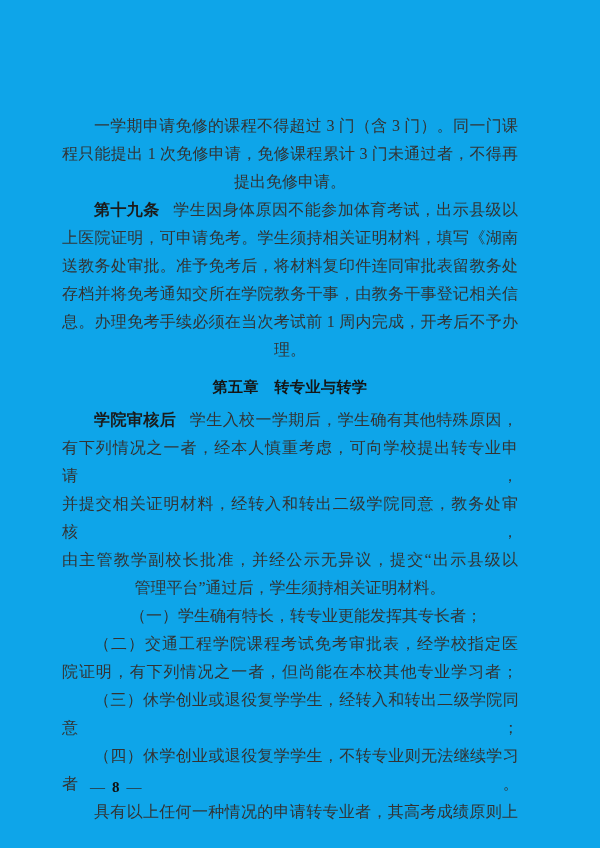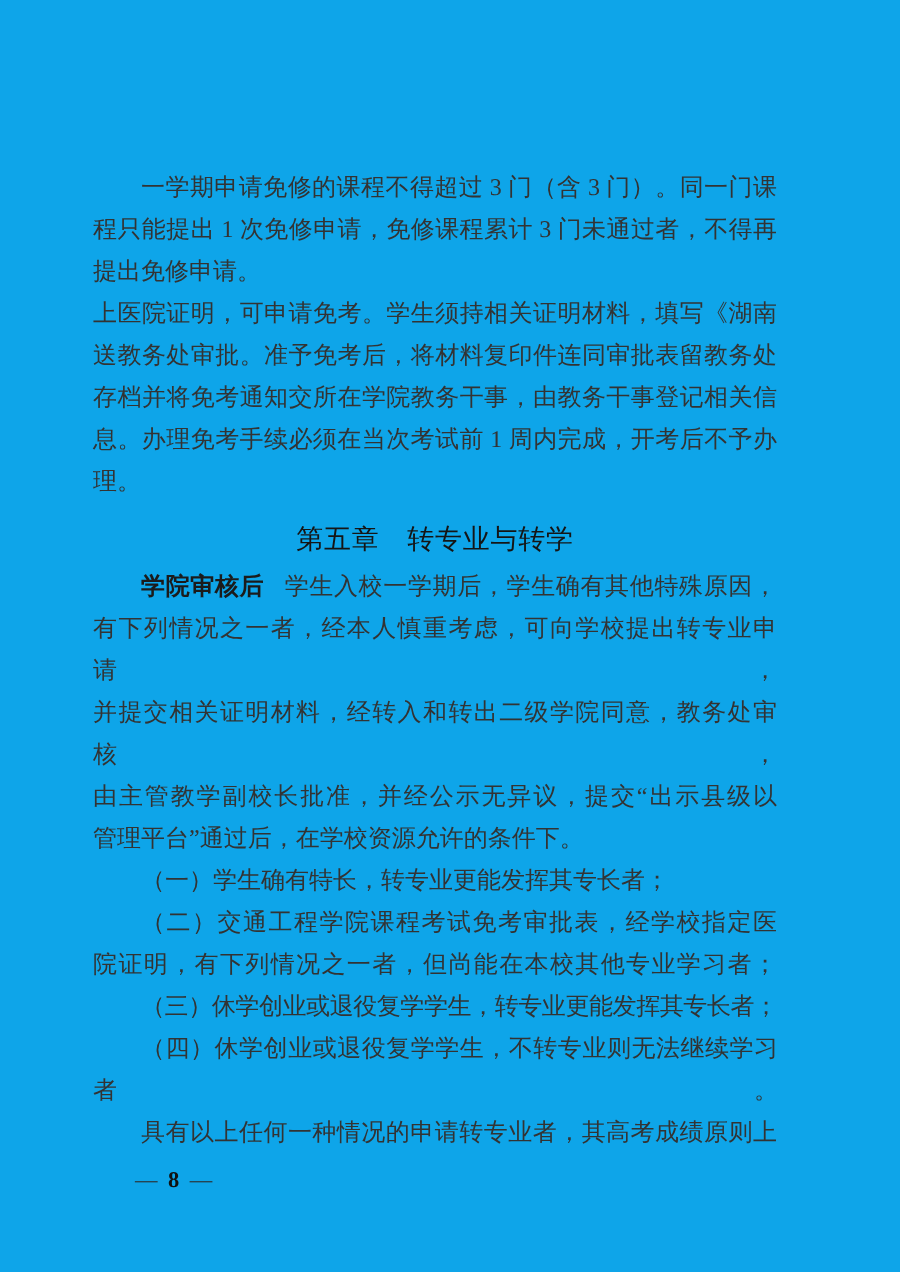--- a/index.html
+++ b/index.html
@@ -15,40 +15,40 @@
     position: absolute;
     left: 62px;
     top: 112px;
     width: 456px;
     color: #333333;
     font-size: 16px;
   }
   .doc-line {
     line-height: 28px;
     min-height: 28px;
-    text-align: left;
+    text-align: center;
   }
   .doc-line.justify {
     text-align: justify;
     text-align-last: justify;
   }
   .doc-line.tight {
     letter-spacing: -0.7px;
   }
   .article-no {
     font-family: "Liberation Sans", "DejaVu Sans", sans-serif;
     font-weight: bold;
     color: #1b1b1b;
     margin-right: 0.85em;
   }
   .chapter-heading {
     font-family: "Liberation Sans", "DejaVu Sans", sans-serif;
-    font-weight: normal;
+    font-weight: bold;
     color: #151515;
-    font-size: 18px;
+    font-size: 15px;
     line-height: 30px;
     text-align: center;
     margin: 8px 0 4px 0;
     letter-spacing: 0.5px;
   }
   .page-number {
     position: absolute;
     left: 90px;
     top: 779px;
     font-size: 15px;
@@ -64,34 +64,35 @@
 </style>
 </head>
 <body>
 
 <div class="page">
 
   <div class="textcol">
       <div class="doc-line justify" style="text-indent: 2em;"><span>一学期申请免修的课程不得超过 3 门（含 3 门）。同一门课</span></div>
       <div class="doc-line justify"><span>程只能提出 1 次免修申请，免修课程累计 3 门未通过者，不得再</span></div>
       <div class="doc-line"><span>提出免修申请。</span></div>
+      <div class="doc-line justify" style="text-indent: 2em;"><span class="article-no">第十九条</span><span>学生因身体原因不能参加体育考试，出示县级以</span></div>
       <div class="doc-line justify"><span>上医院证明，可申请免考。学生须持相关证明材料，填写《湖南</span></div>
       <div class="doc-line justify"><span>送教务处审批。准予免考后，将材料复印件连同审批表留教务处</span></div>
       <div class="doc-line justify"><span>存档并将免考通知交所在学院教务干事，由教务干事登记相关信</span></div>
       <div class="doc-line justify"><span>息。办理免考手续必须在当次考试前 1 周内完成，开考后不予办</span></div>
       <div class="doc-line"><span>理。</span></div>
       <div class="chapter-heading">第五章　转专业与转学</div>
       <div class="doc-line justify" style="text-indent: 2em;"><span class="article-no">学院审核后</span><span>学生入校一学期后，学生确有其他特殊原因，</span></div>
       <div class="doc-line justify"><span>有下列情况之一者，经本人慎重考虑，可向学校提出转专业申请，</span></div>
       <div class="doc-line justify"><span>并提交相关证明材料，经转入和转出二级学院同意，教务处审核，</span></div>
       <div class="doc-line justify"><span>由主管教学副校长批准，并经公示无异议，提交“出示县级以</span></div>
-      <div class="doc-line"><span>管理平台”通过后，在学校资源允许的条件下。</span></div>
+      <div class="doc-line"><span>管理平台”通过后，学生须持相关证明材料。</span></div>
       <div class="doc-line" style="text-indent: 2em;"><span>（一）学生确有特长，转专业更能发挥其专长者；</span></div>
       <div class="doc-line justify" style="text-indent: 2em;"><span>（二）交通工程学院课程考试免考审批表，经学校指定医</span></div>
       <div class="doc-line justify"><span>院证明，有下列情况之一者，但尚能在本校其他专业学习者；</span></div>
-      <div class="doc-line justify tight" style="text-indent: 2em;"><span>（三）休学创业或退役复学学生，转专业更能发挥其专长者；</span></div>
+      <div class="doc-line justify tight" style="text-indent: 2em;"><span>（三）休学创业或退役复学学生，经转入和转出二级学院同意；</span></div>
       <div class="doc-line justify tight" style="text-indent: 2em;"><span>（四）休学创业或退役复学学生，不转专业则无法继续学习者。</span></div>
       <div class="doc-line justify" style="text-indent: 2em;"><span>具有以上任何一种情况的申请转专业者，其高考成绩原则上</span></div>
     </div>
 
   <div class="page-number"><span>—</span><span class="num">8</span><span>—</span></div>
 
 </div>
 
 </body></html>

